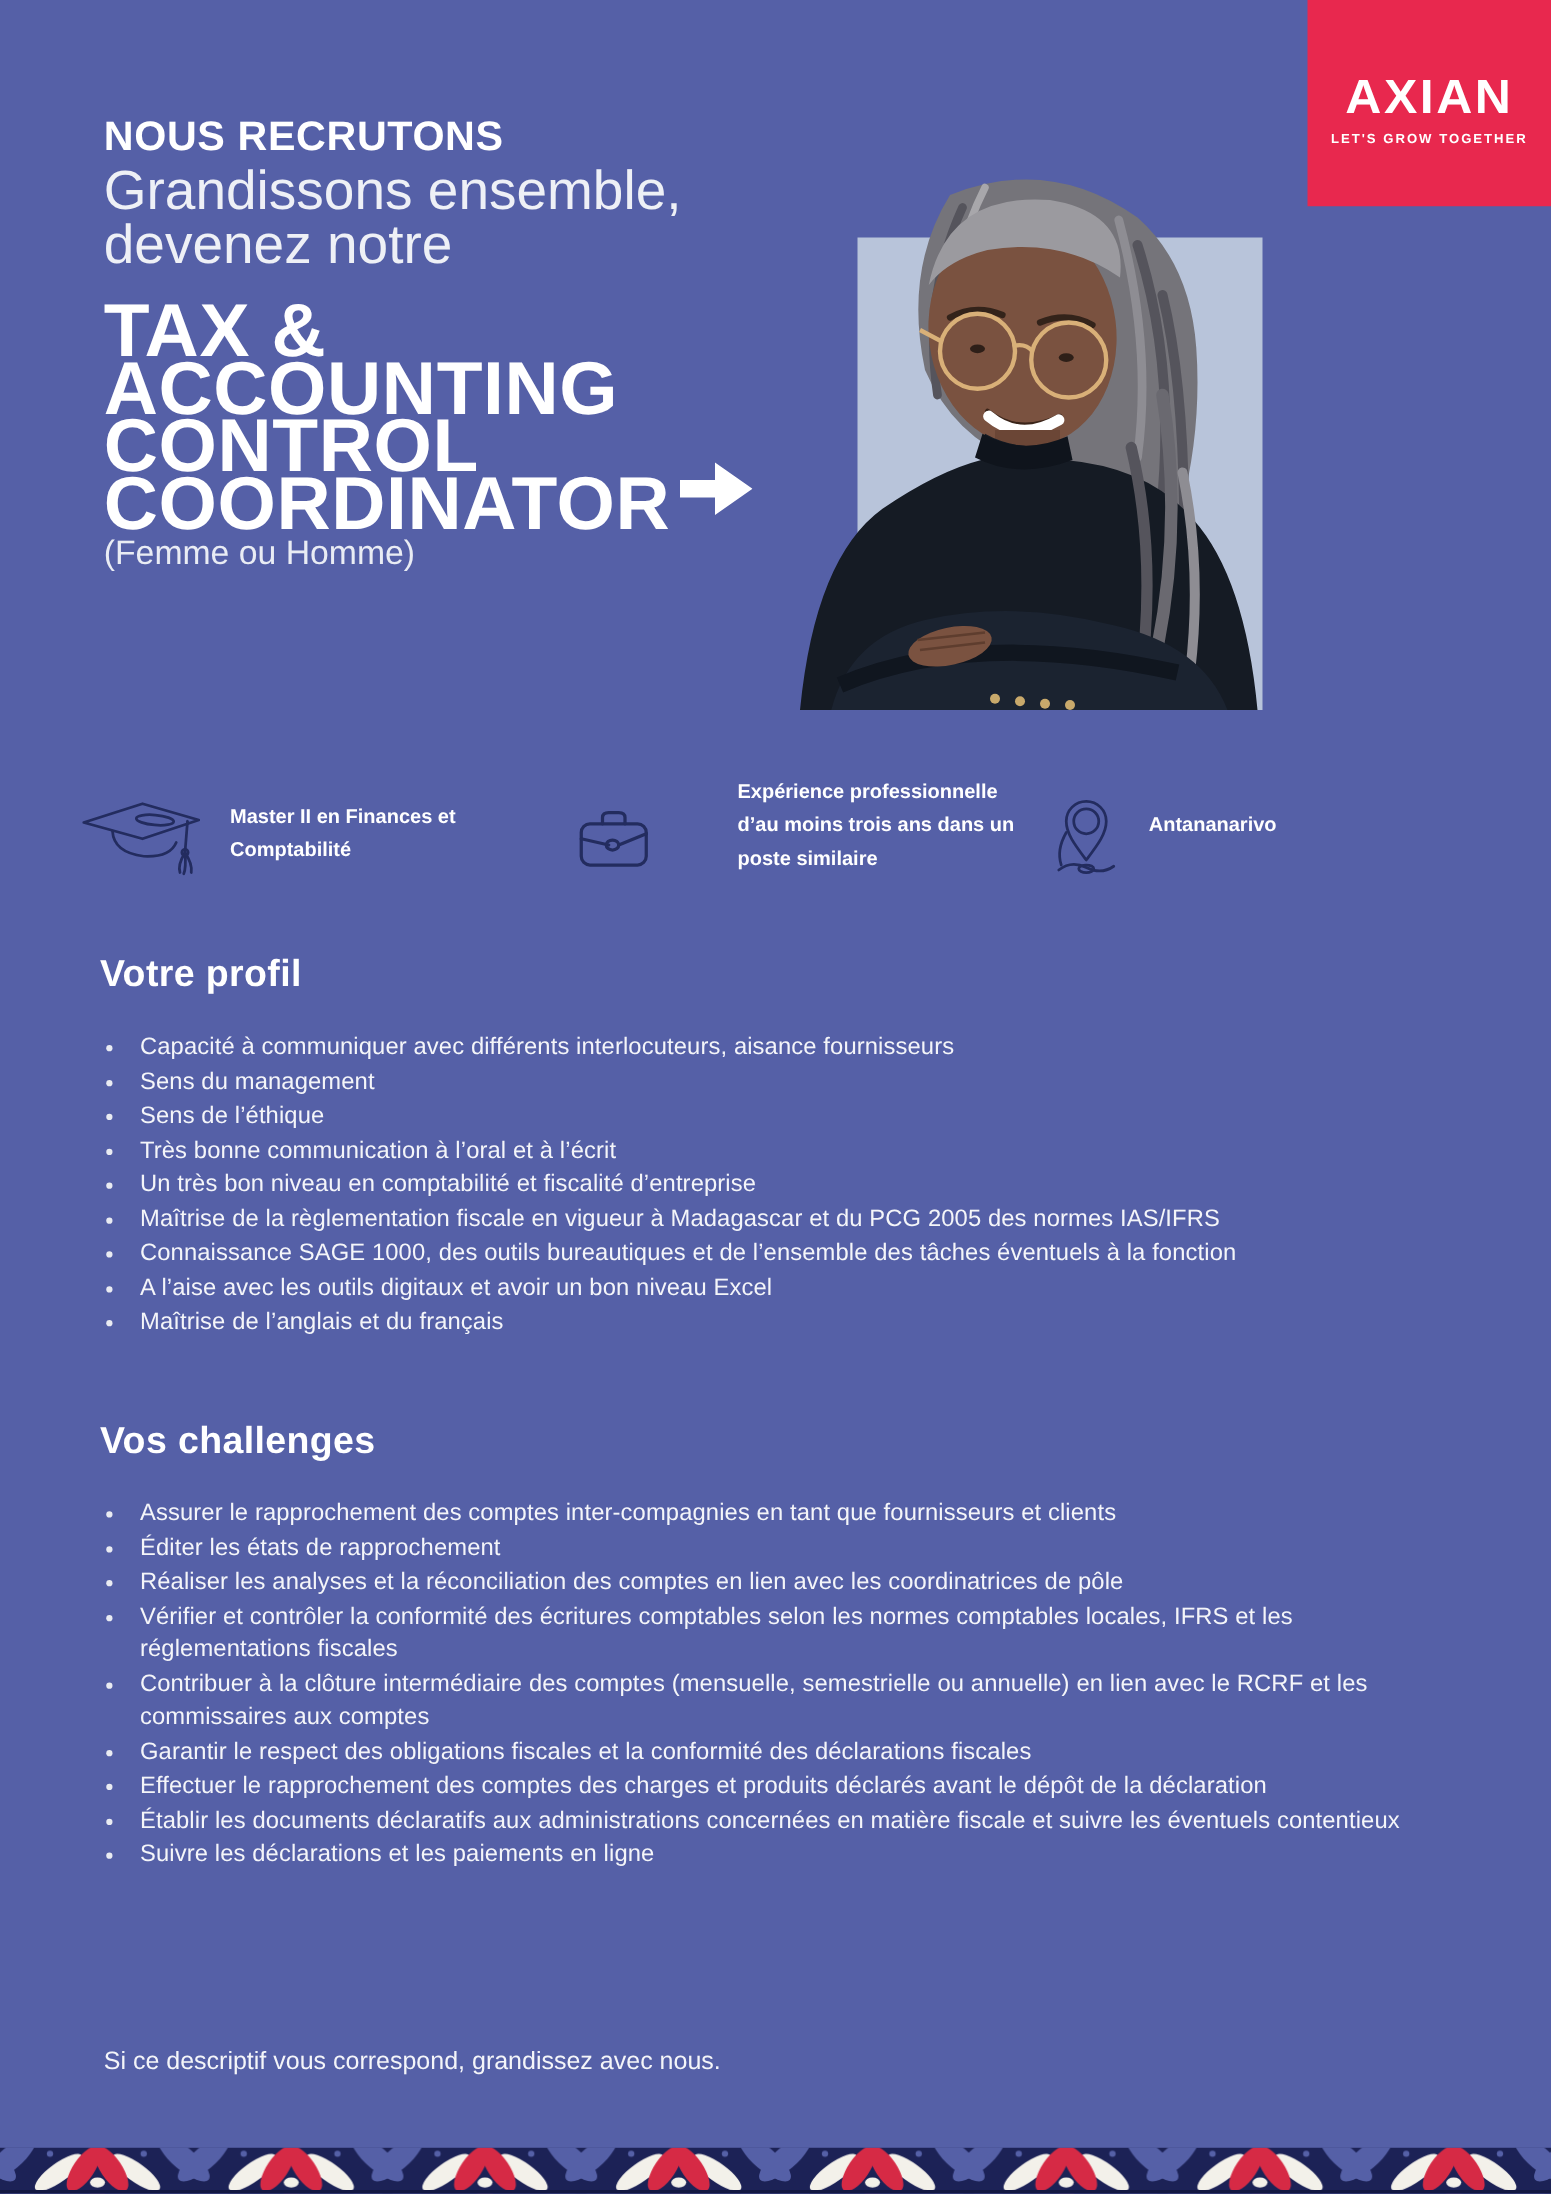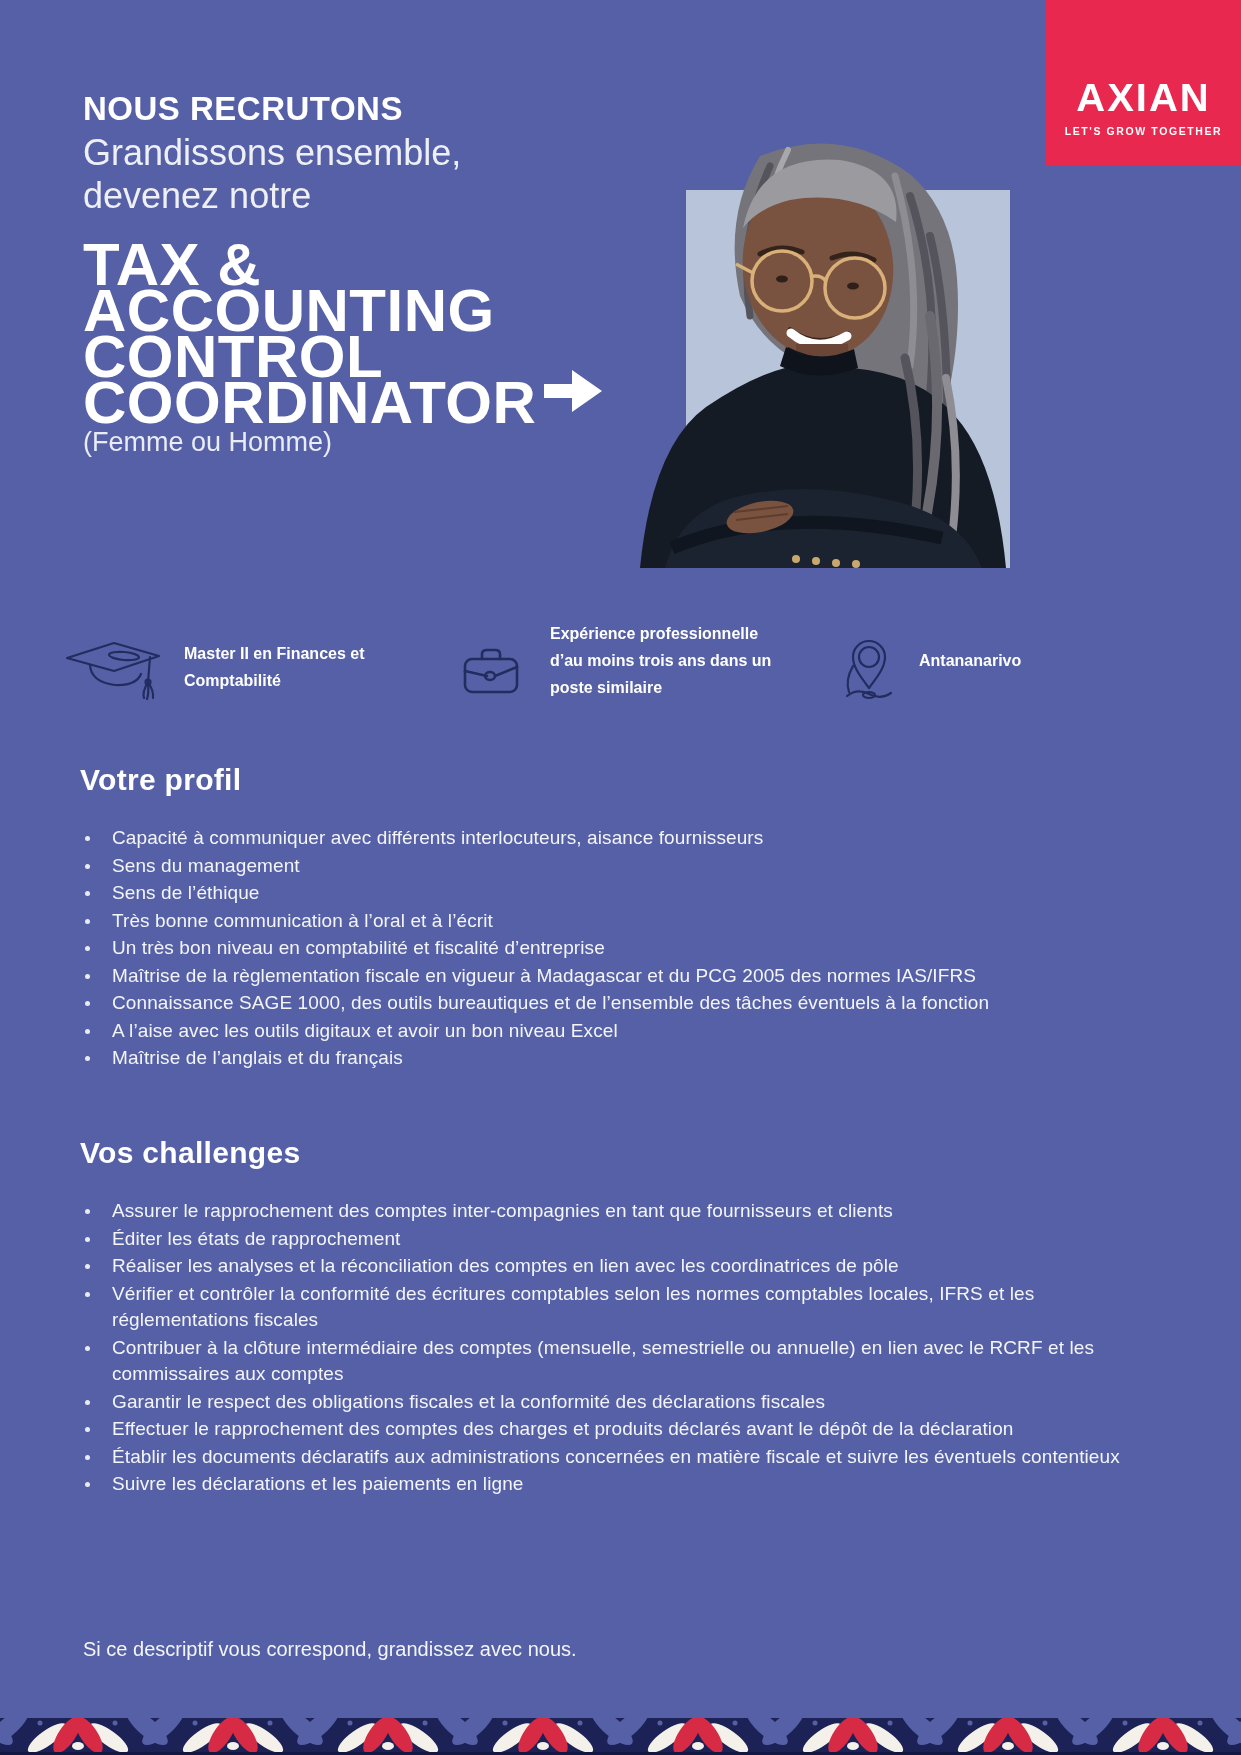--- a/index.html
+++ b/index.html
@@ -6,44 +6,44 @@
   html,body { background:#3c4480; }
   .page {
     position:relative; width:1241px; height:1755px; margin:0 auto;
     background:#5560a7; overflow:hidden;
     font-family:"Liberation Sans", sans-serif; color:#ffffff;
   }
   
   .logo-box {
     position:absolute; left:1046px; top:0; width:195px; height:165px;
     background:#e8284e; display:flex; flex-direction:column;
-    align-items:center; justify-content:flex-end; padding-bottom:28px;
+    align-items:center; justify-content:flex-end; padding-bottom:48px;
   }
   .logo-text {
     font-weight:900; font-size:40px; letter-spacing:2px; line-height:1;
     transform:scaleY(.96); color:#fff;
   }
   .logo-tagline {
     font-weight:700; font-size:10.5px; letter-spacing:1.6px; margin-top:7px; color:#fff;
   }
   
   .kicker { position:absolute; left:83px; top:90px; font-size:33px; font-weight:800; letter-spacing:.5px; }
-  .intro  { position:absolute; left:83px; top:131px; font-size:36px; font-weight:300; line-height:43px; color:#eef0f6; }
+  .intro  { position:absolute; left:83px; top:131px; font-size:44px; font-weight:300; line-height:43px; color:#eef0f6; }
   .job-title { position:absolute; left:83px; top:242px; font-size:60px; font-weight:700; line-height:46px; letter-spacing:.5px; }
   .subtitle  { position:absolute; left:83px; top:427px; font-size:27px; font-weight:300; color:#e9ecf4; }
   .arrow { position:absolute; left:544px; top:364px; }
   
   .photo-wrap { position:absolute; left:610px; top:116px; width:400px; height:452px; }
   .photo-bg { position:absolute; left:76px; top:74px; width:324px; height:378px; background:#b8c4da; }
   .photo-person { position:absolute; left:0; top:0; }
   
   .req { position:absolute; display:flex; align-items:flex-start; }
   .req-text { font-size:16px; font-weight:700; line-height:27px; color:#fff; }
   .req1 { left:62px;  top:632px; } .req1 .req-text { width:210px; margin-left:22px; margin-top:8px; }
-  .req2 { left:462px; top:620px; } .req2 .req-text { width:236px; margin-left:30px; }
+  .req2 { left:462px; top:620px;gap:40px; } .req2 .req-text { width:236px; margin-left:30px; }
   .req3 { left:843px; top:632px; } .req3 .req-text { width:180px; margin-left:24px; margin-top:15px; }
   .req1 .ric { margin-top:4px; }
   .req2 .ric { margin-top:26px; }
   .req3 .ric { margin-top:4px; }
   
   .section { position:absolute; left:80px; width:1085px; }
   .section-profile    { top:763px; }
   .section-challenges { top:1136px; }
   .section h2 { font-size:30px; font-weight:800; letter-spacing:.3px; margin-bottom:28px; }
   .blist { list-style:none; }

